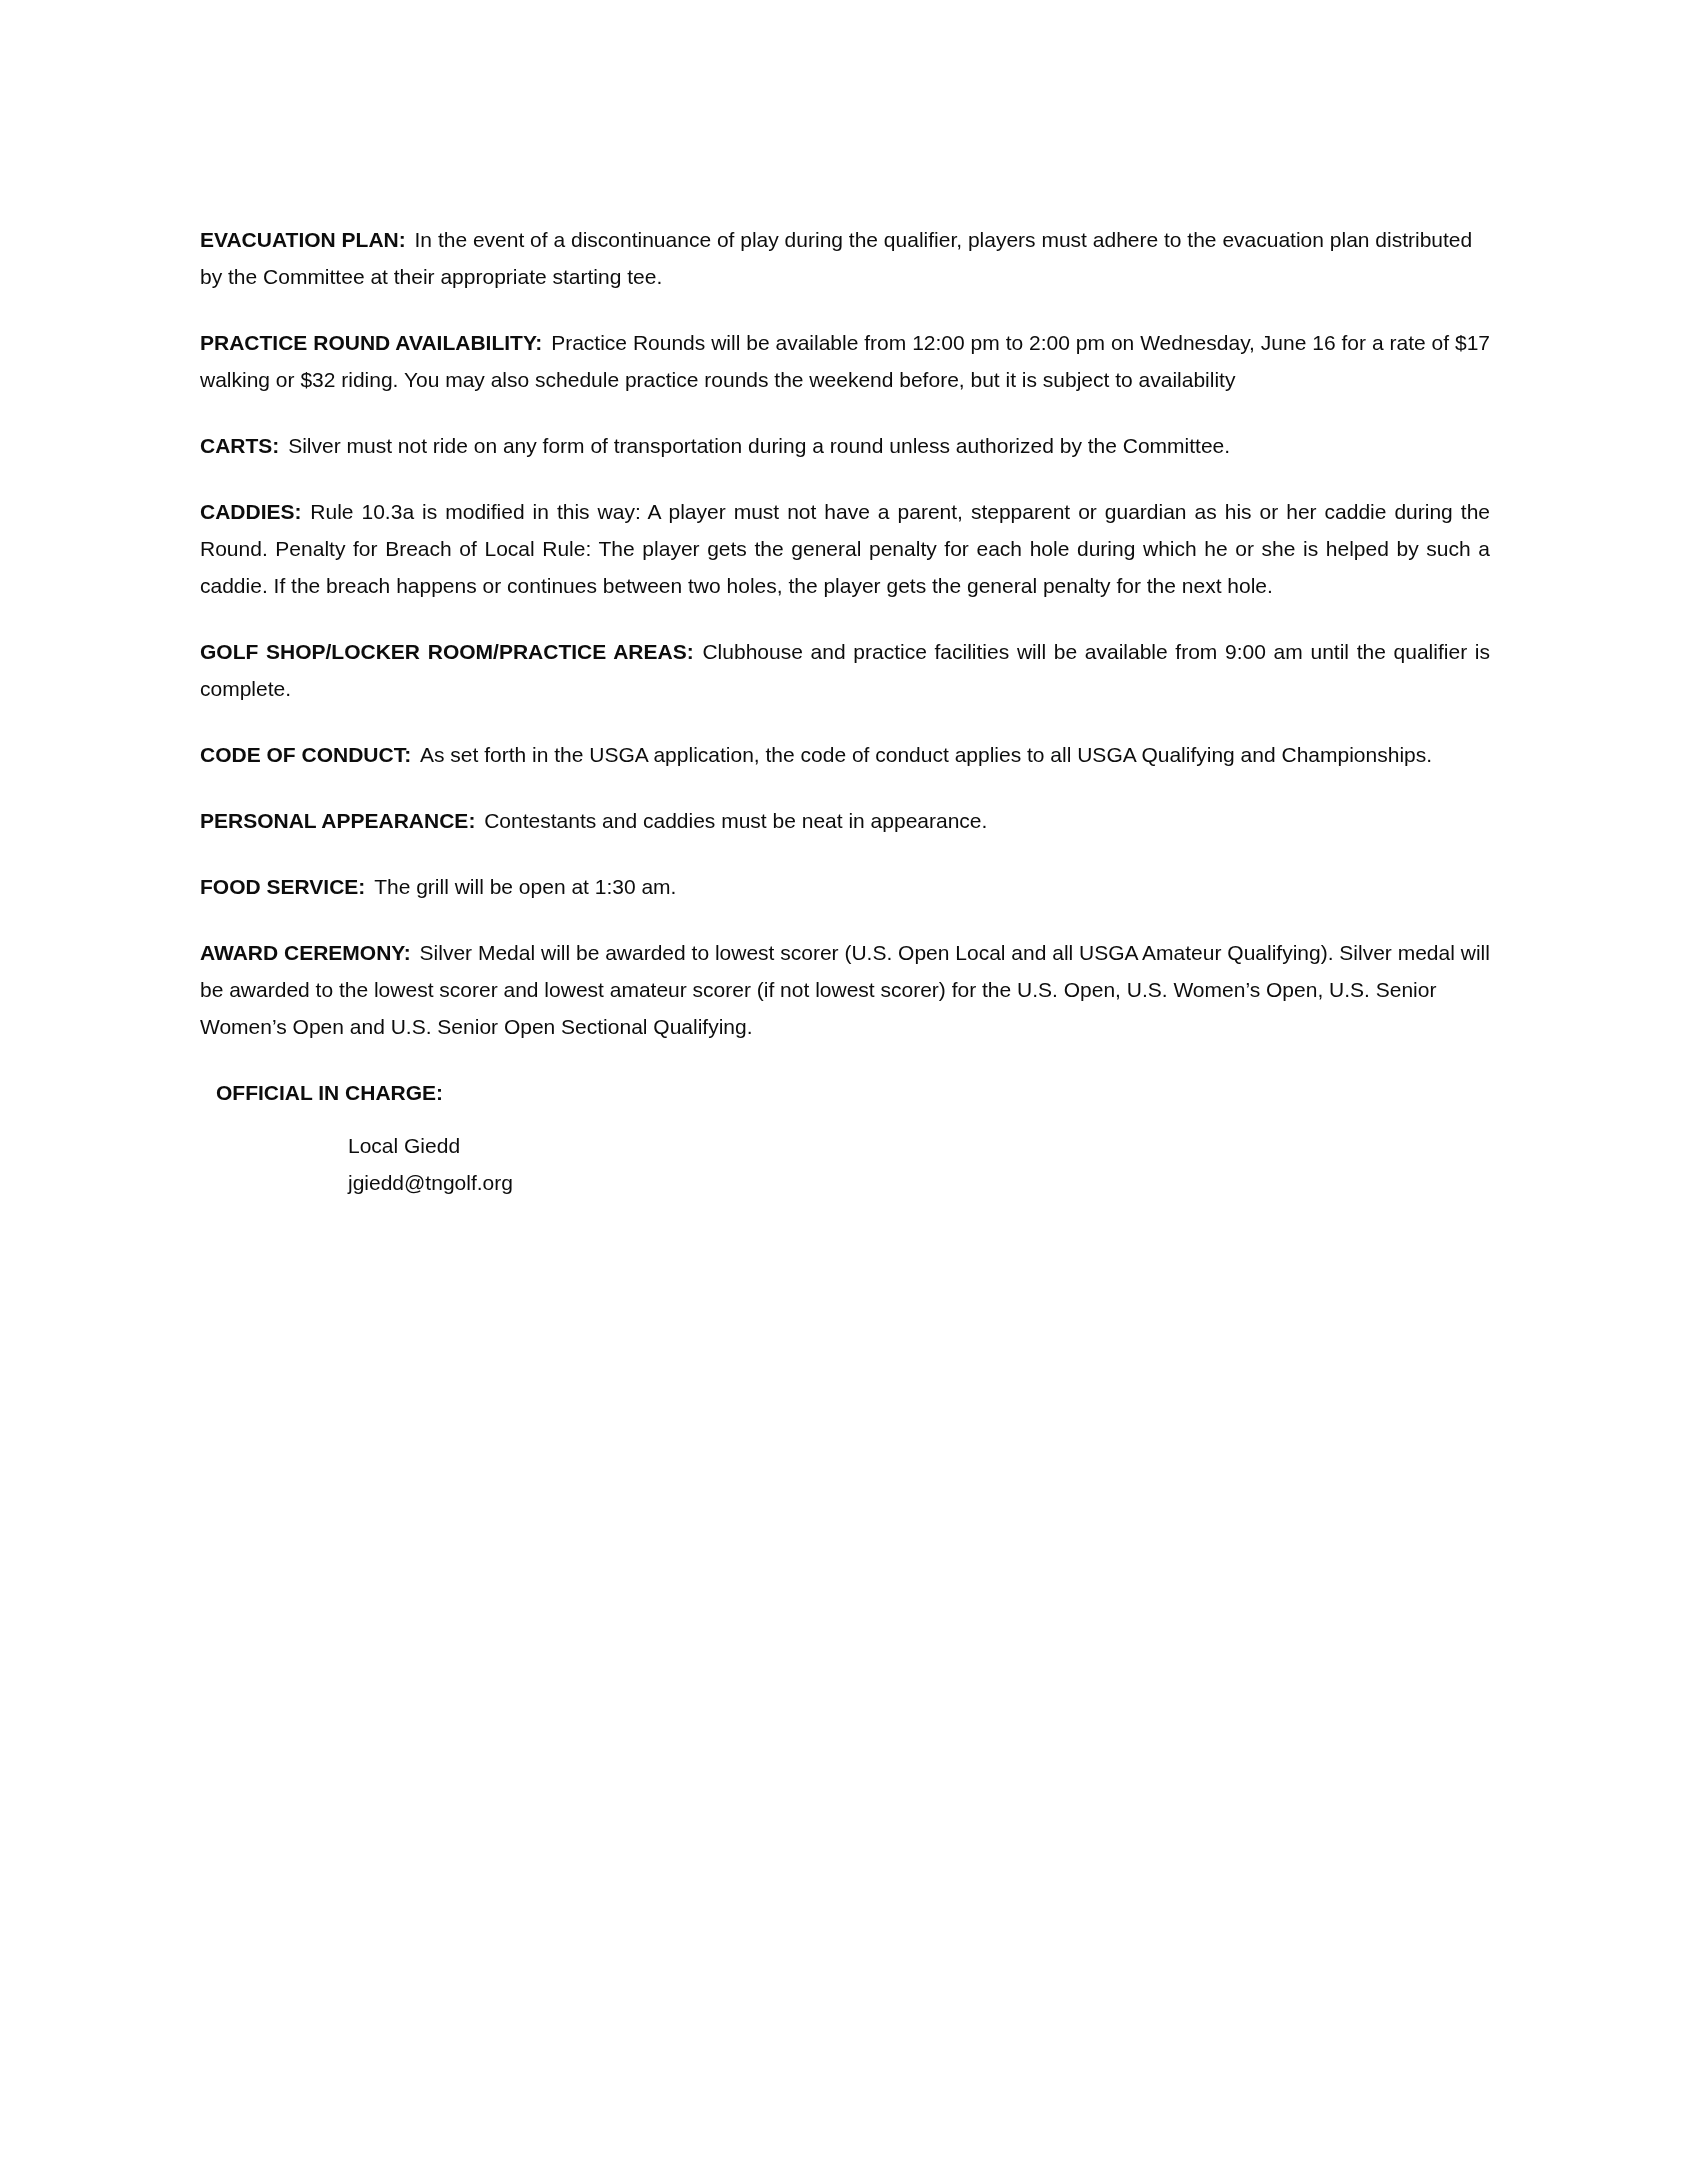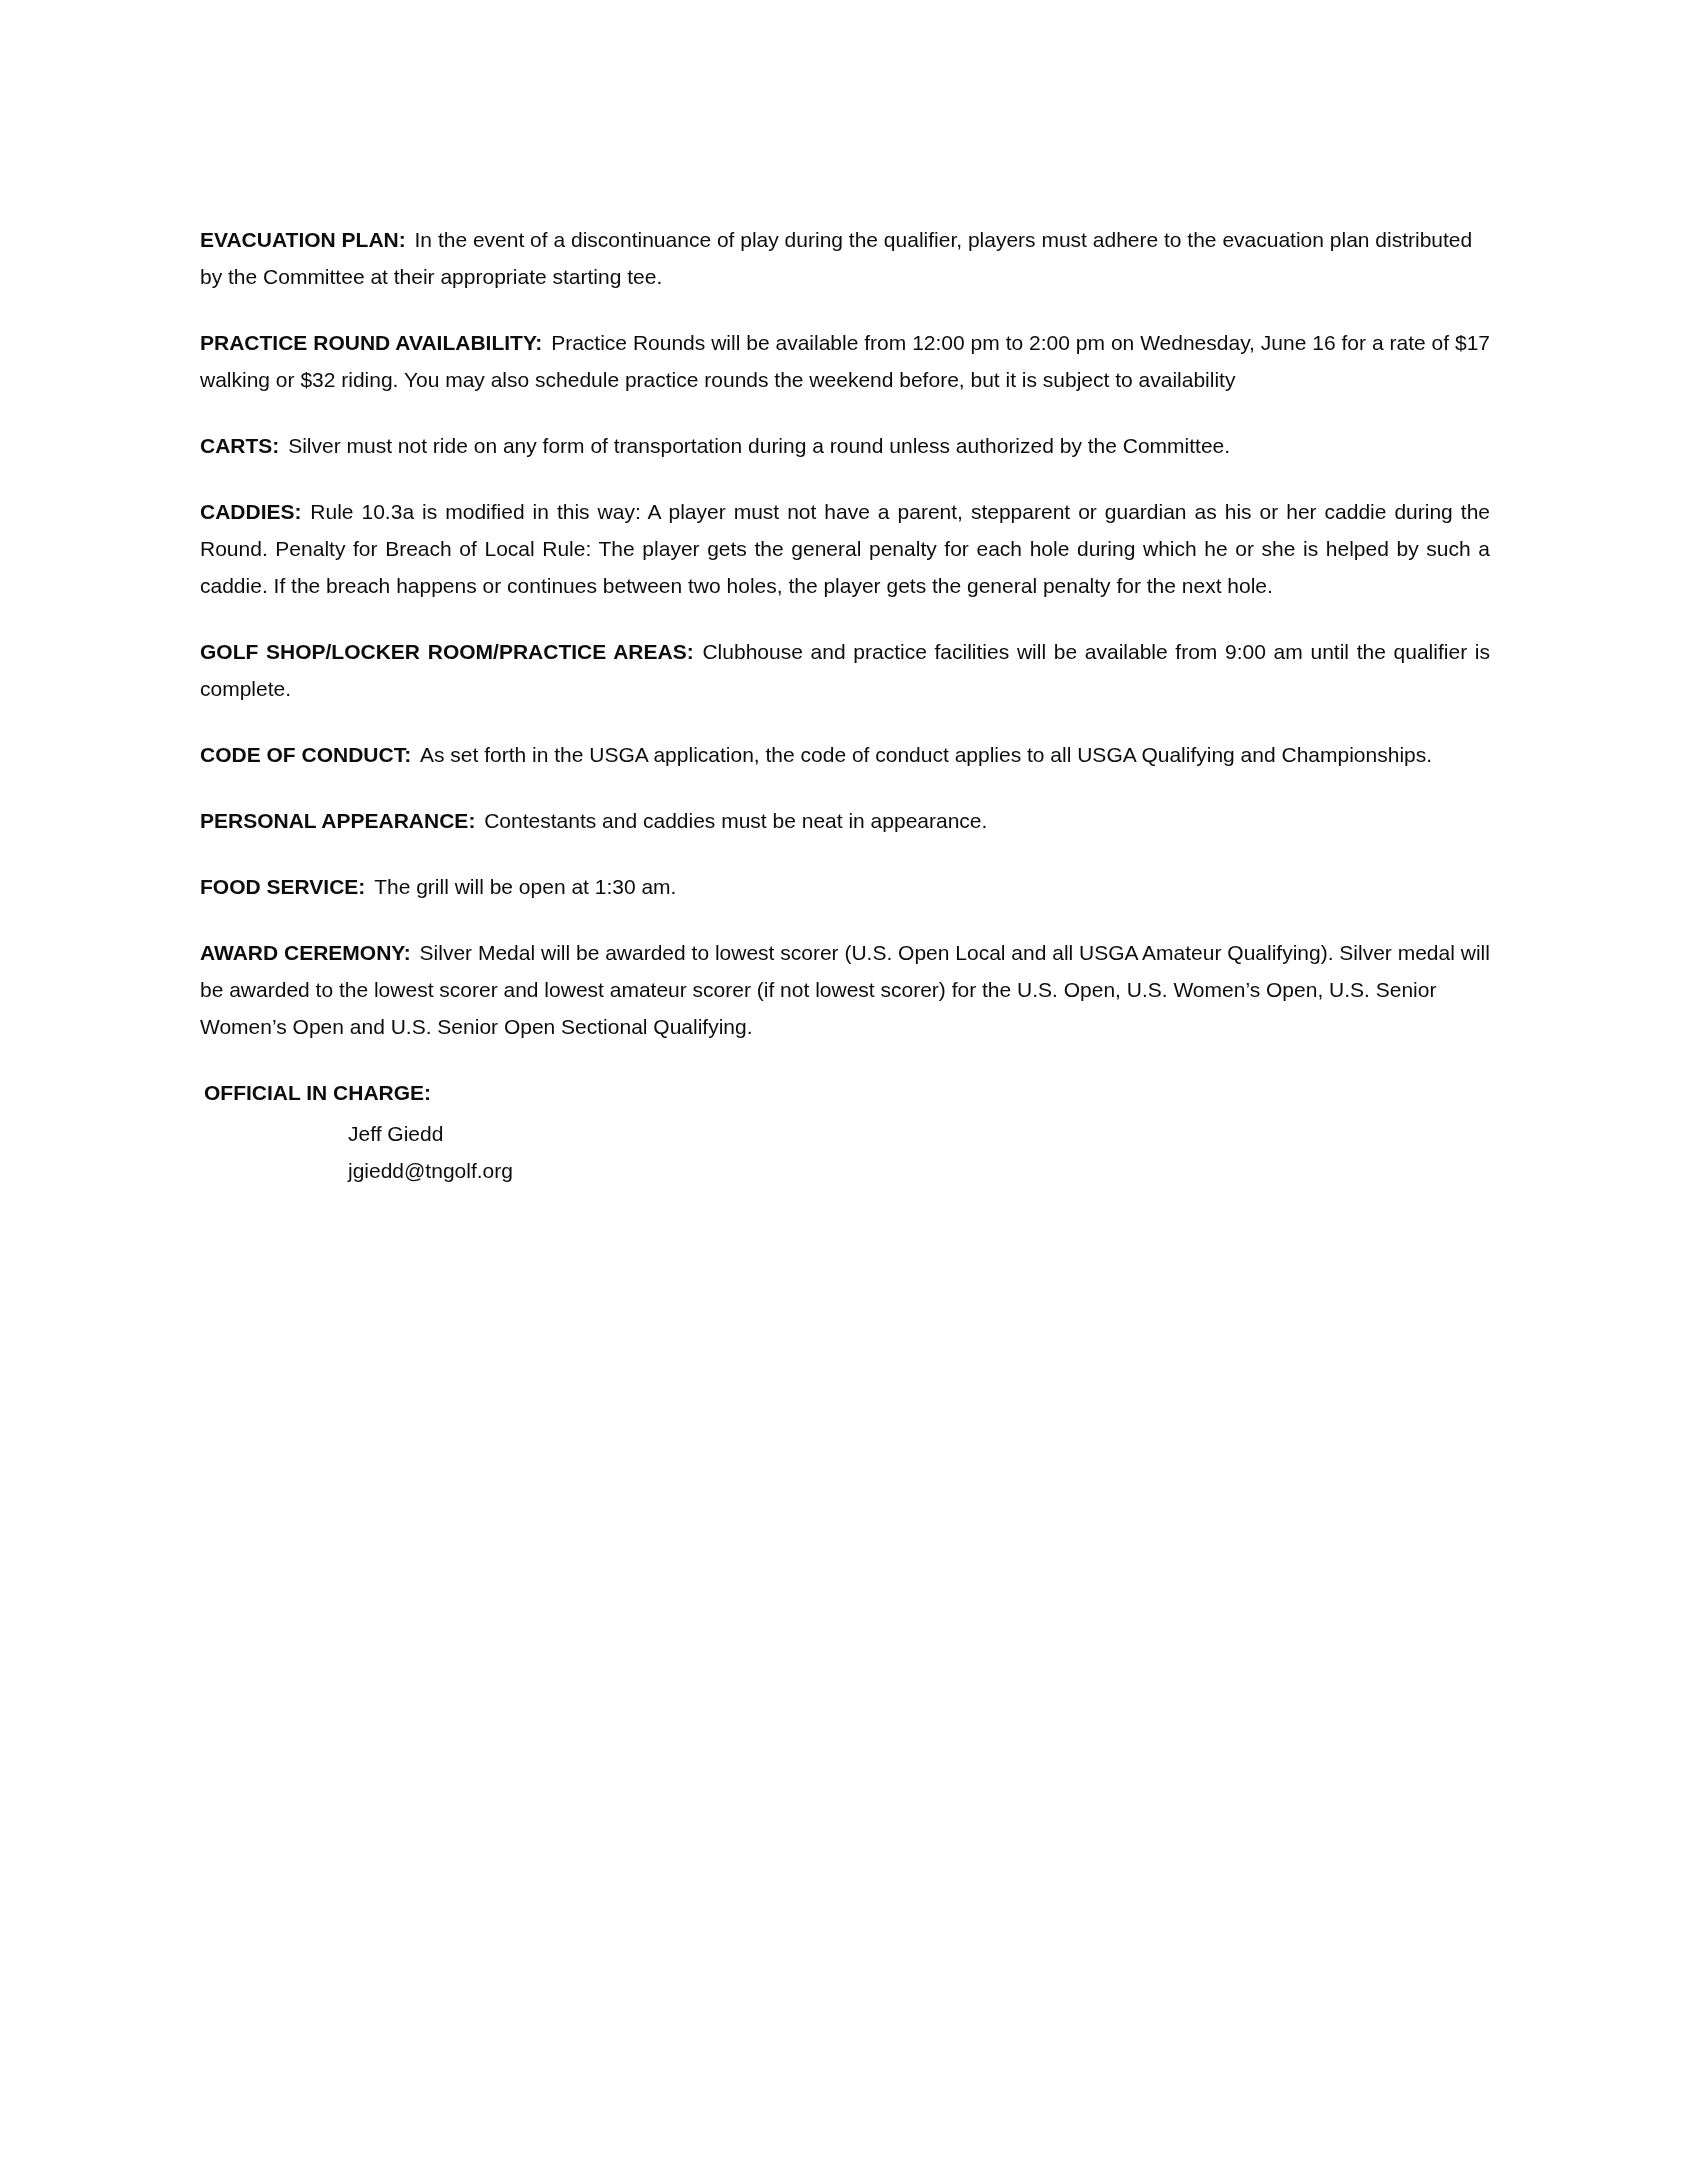--- a/index.html
+++ b/index.html
@@ -28,21 +28,21 @@
   }
   p.para.justify {
     text-align: justify;
   }
   .sec-heading {
     font-weight: bold;
     margin-right: 0.42em;
   }
   .block-heading {
     font-weight: bold;
-    margin: 4px;
+    margin: 16px;
   }
   .indent-block {
     padding-left: 148px;
     margin: 0 0 29px 0;
   }
   .indent-line {
     display: block;
   }
   .closing {
     margin: 0;
@@ -71,19 +71,19 @@
   <p class="para justify"><strong class="sec-heading">CODE OF CONDUCT:</strong><span>As set forth in the USGA application, the code of conduct applies to all USGA Qualifying and Championships.</span></p>
 
   <p class="para"><strong class="sec-heading">PERSONAL APPEARANCE:</strong><span>Contestants and caddies must be neat in appearance.</span></p>
 
   <p class="para"><strong class="sec-heading">FOOD SERVICE:</strong><span>The grill will be open at 1:30 am.</span></p>
 
   <p class="para"><strong class="sec-heading">AWARD CEREMONY:</strong><span>Silver Medal will be awarded to lowest scorer (U.S. Open Local and all USGA Amateur Qualifying). Silver medal will be awarded to the lowest scorer and lowest amateur scorer (if not lowest scorer) for the U.S. Open, U.S. Women’s Open, U.S. Senior Women’s Open and U.S. Senior Open Sectional Qualifying.</span></p>
 
   <p class="block-heading">OFFICIAL IN CHARGE:</p>
   <div class="indent-block">
-    <span class="indent-line">Jeff Giedd</span>
+    <span class="indent-line">Local Giedd</span>
     <span class="indent-line">jgiedd@tngolf.org</span>
   </div>
 
 
 </div>
 
 
 </body></html>

